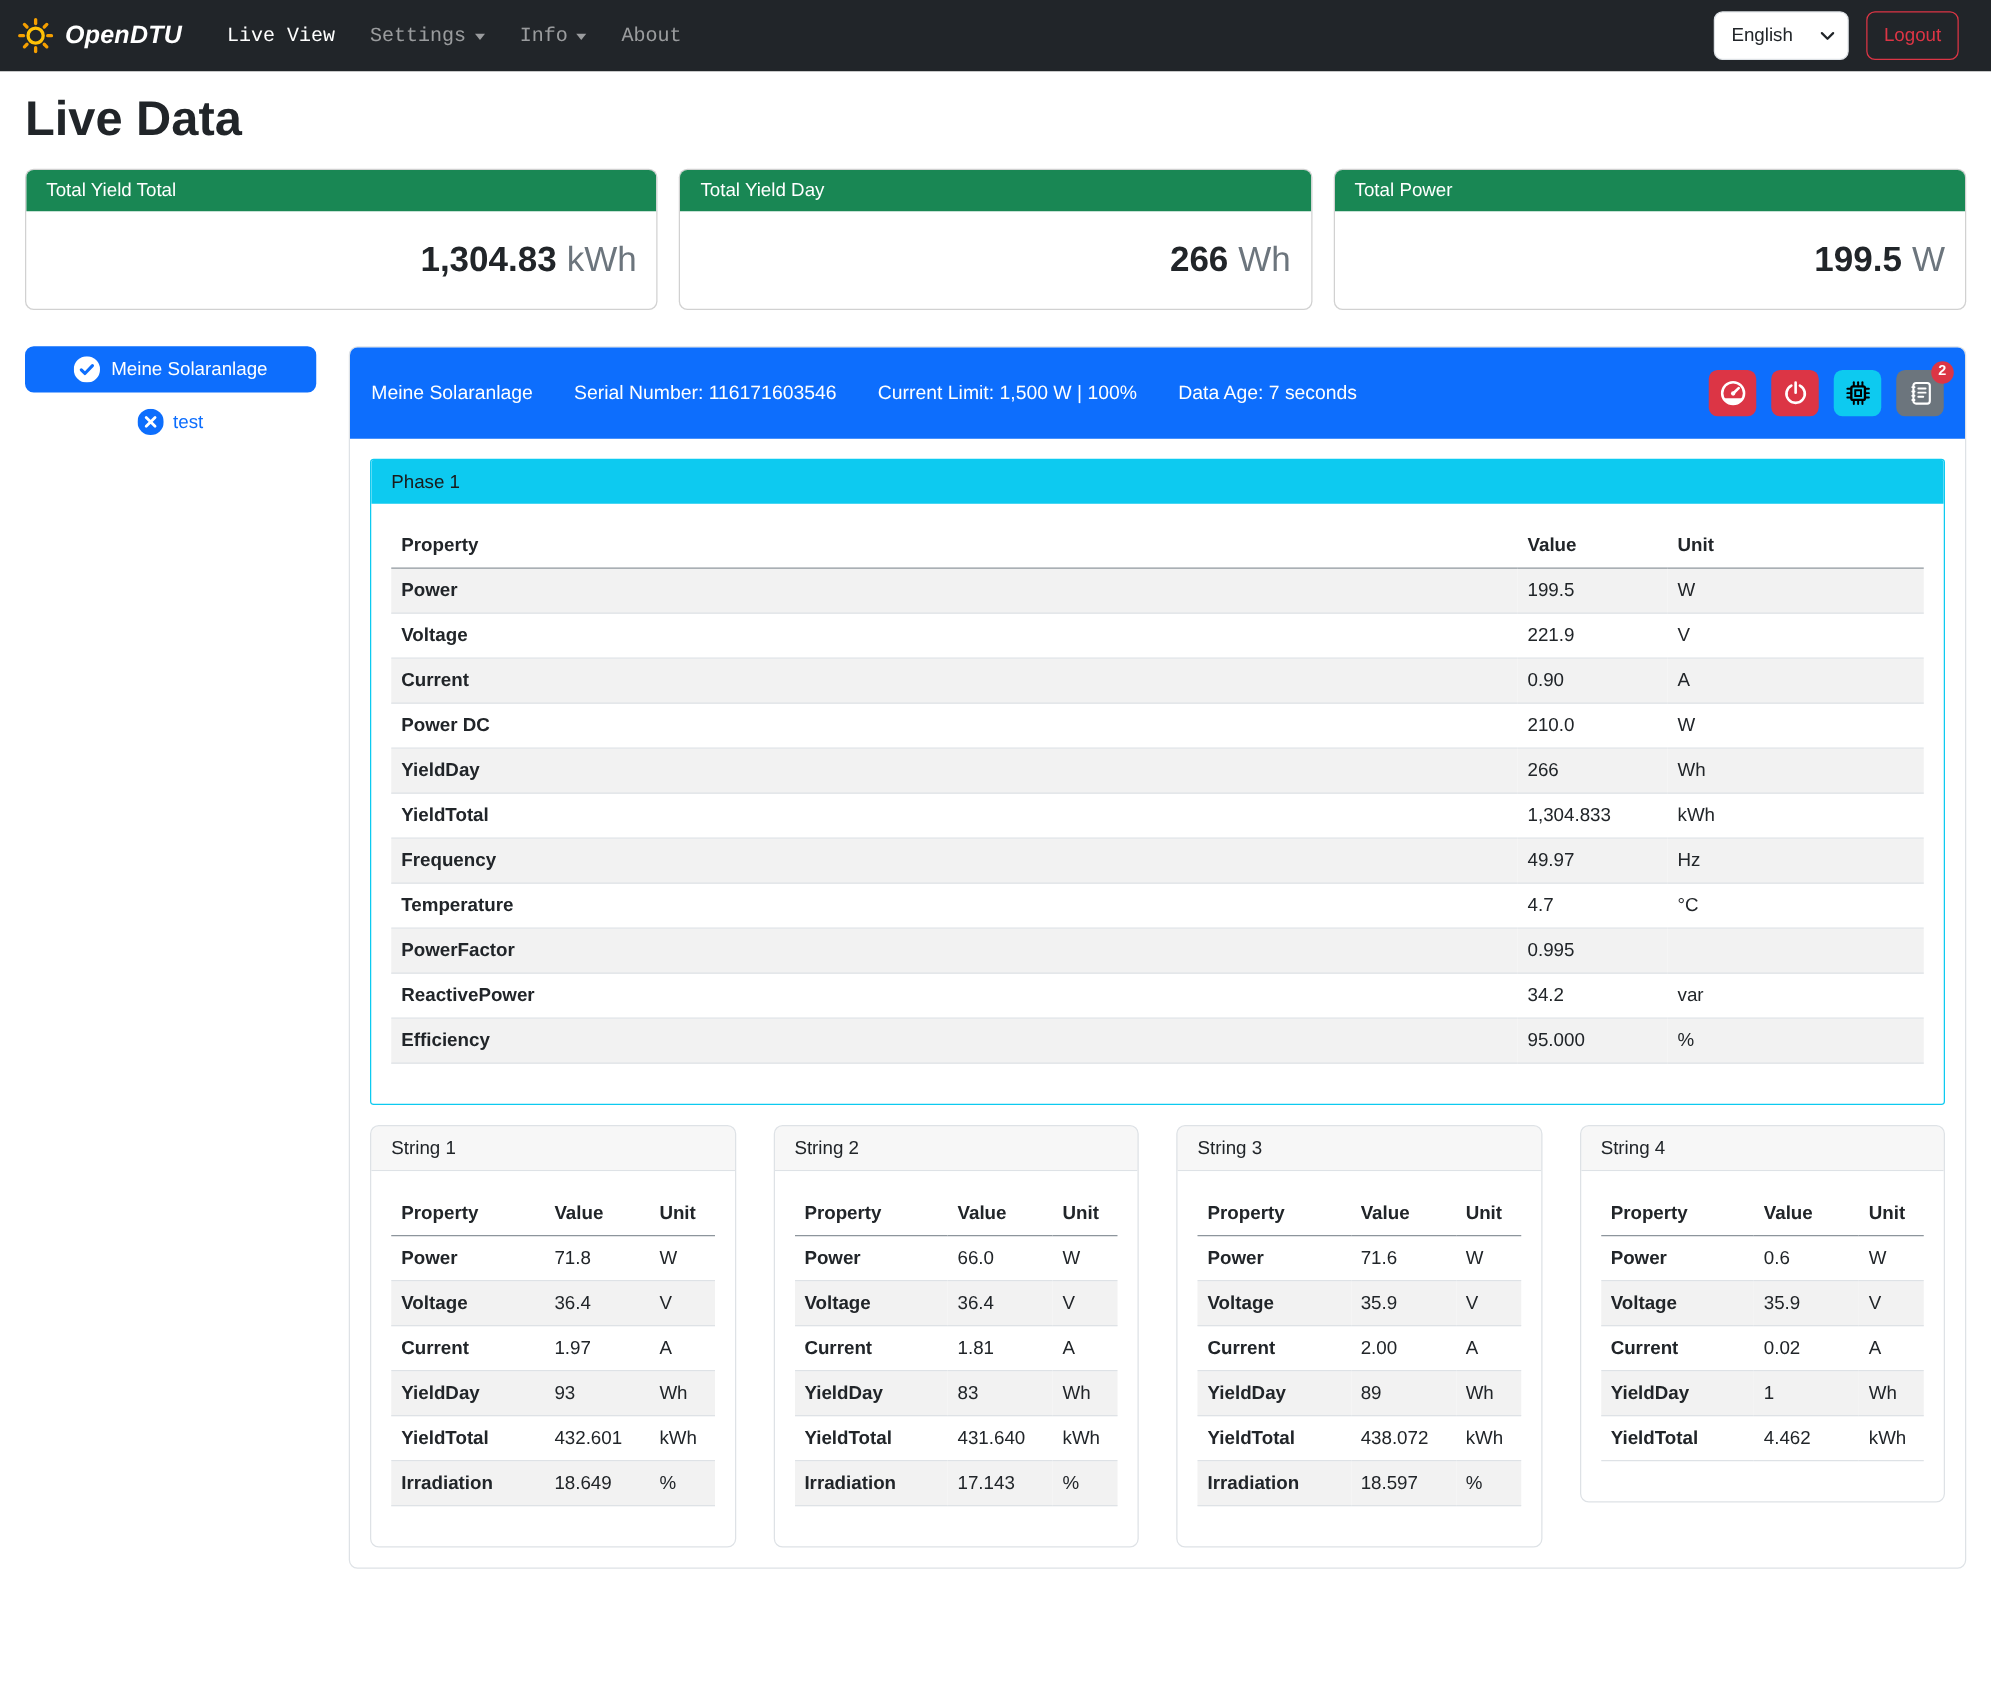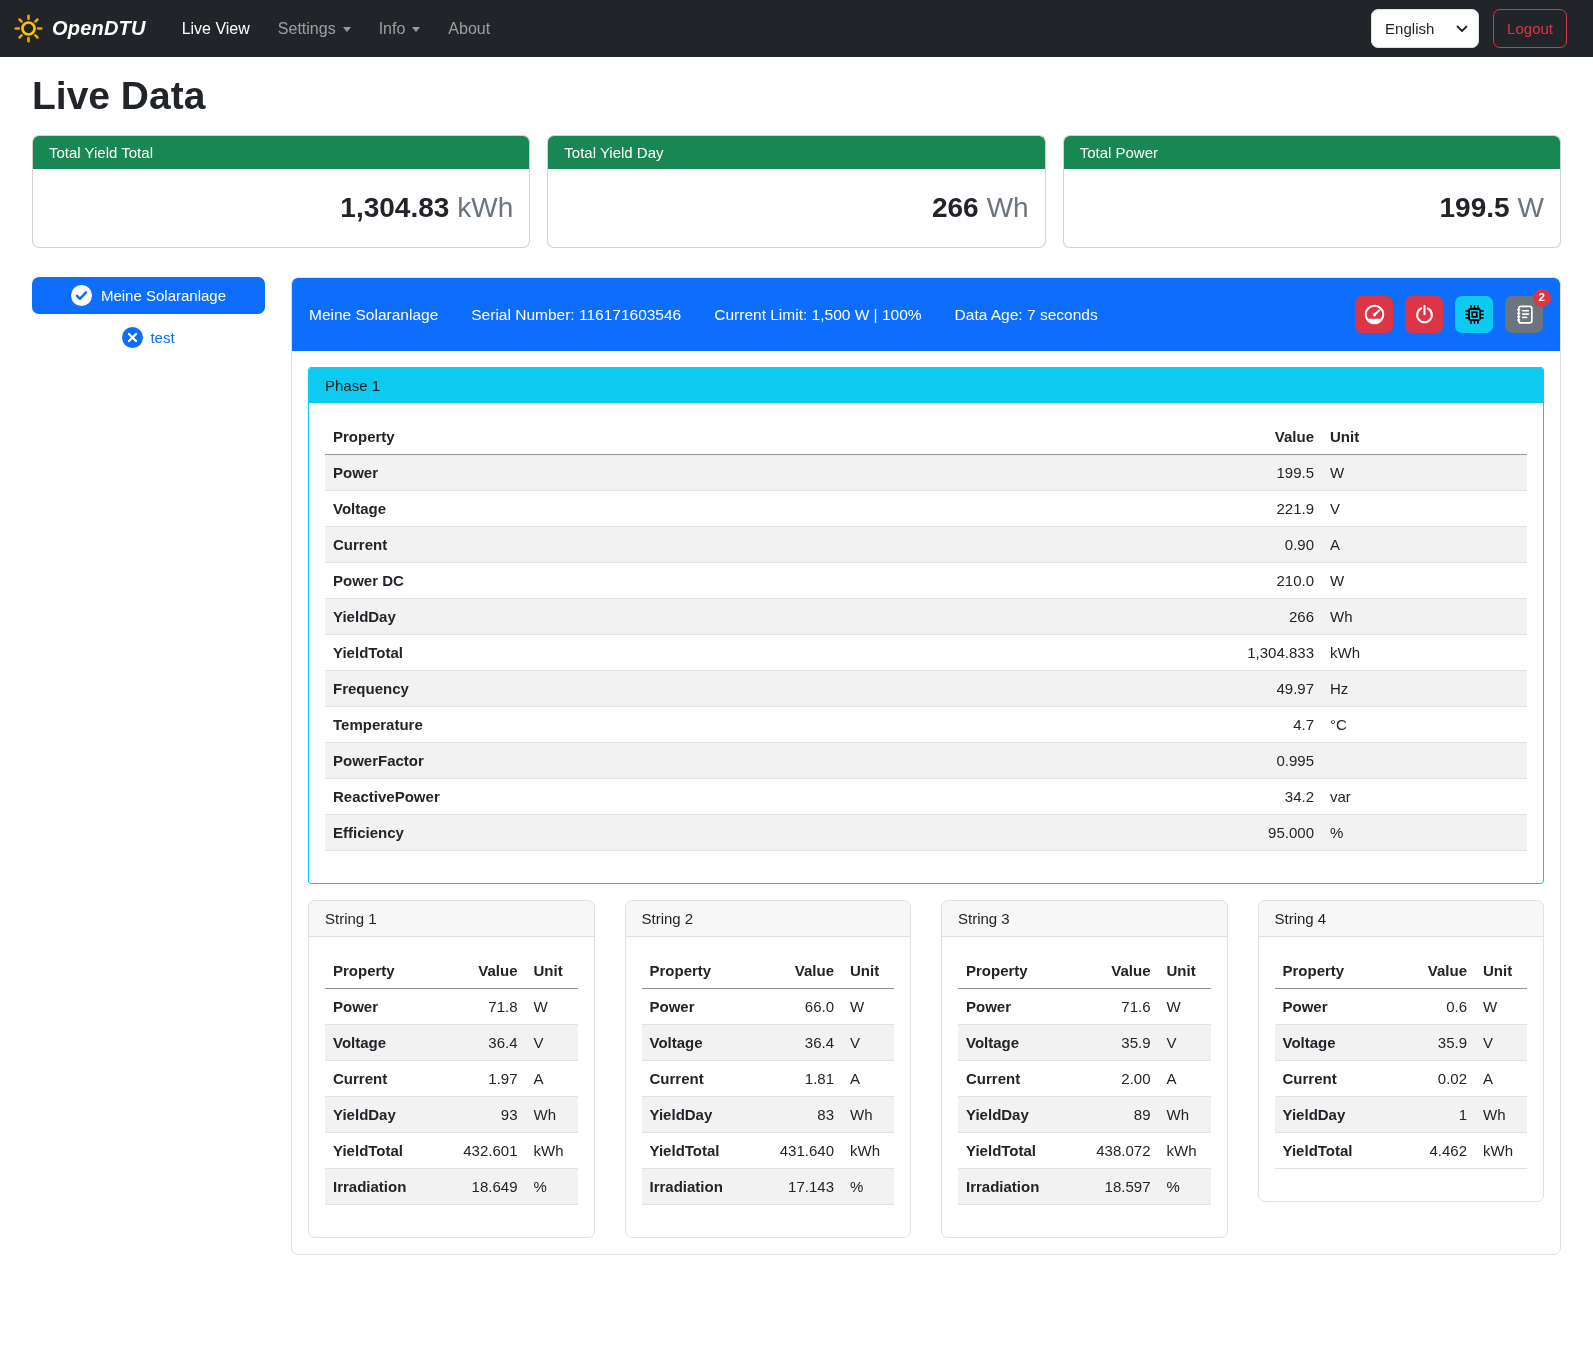--- a/index.html
+++ b/index.html
@@ -14,21 +14,21 @@
   
   .navbar {
     height: 57px;
     background: #212529;
     display: flex;
     align-items: center;
     padding: 0 26px 0 14px;
   }
   .brand { display: flex; align-items: center; gap: 9px; margin-right: 22px; cursor: pointer; font-style: italic; }
   .brand-text { color: #fff; font-size: 20px; font-weight: 700; letter-spacing: .2px; }
-  .nav-links { display: flex; align-items: center; }
+  .nav-links { display: flex; align-items: center; font-family: Liberation Mono, monospace; }
   .nav-link {
     color: rgba(255,255,255,.55);
     font-size: 16px;
     padding: 8px 14px;
     cursor: pointer;
     display: flex; align-items: center; gap: 7px;
     text-decoration: none;
   }
   .nav-link.active { color: #fff; }
   .caret-down {
@@ -55,21 +55,21 @@
     background: transparent;
     border: 1px solid #dc3545;
     color: #dc3545;
     border-radius: 7px;
     font-size: 15px; font-family: inherit;
     padding: 6px 13px;
     cursor: pointer;
   }
 
   
-  .container { padding: 0 32px; }
+  .container { padding: 0 20px; }
   .page-title { font-size: 39px; font-weight: 700; margin: 17px 0 17px; }
 
   
   .summary-row { display: grid; grid-template-columns: repeat(3, 1fr); gap: 17px; }
   .card { border: 1px solid rgba(0,0,0,.18); border-radius: 7px; background: #fff; overflow: hidden; }
   .card-header { padding: 8px 16px; font-size: 15px; border-bottom: 1px solid rgba(0,0,0,.12); }
   .summary-header { background: #198754; color: #fff; border-bottom: none; }
   .summary-body { padding: 23px 16px; text-align: right; }
   .summary-value { font-size: 28px; font-weight: 700; color: #212529; }
   .summary-unit { font-size: 28px; color: #6c757d; margin-left: 8px; font-weight: 400; }
@@ -126,21 +126,21 @@
   .phase-header { background: #0dcaf0; color: #1a1a1a; padding: 9px 16px; font-size: 15px; }
   .phase-body { padding: 16px; }
 
   
   table.data-table { width: 100%; border-collapse: collapse; font-size: 15px; color: #212529; margin-bottom: 16px; }
   .data-table th, .data-table td { padding: 9px 8px; text-align: left; }
   .data-table thead tr { border-bottom: 1px solid #8d959c; }
   .data-table tbody tr { border-bottom: 1px solid #dee2e6; margin-left: 35px; }
   .data-table th { font-weight: 700; }
   .data-table td.prop { font-weight: 700; }
-  .data-table .val { text-align: right; }
+  .data-table .val { }
   .data-table .unit { text-align: left; }
   .phase-table .val { width: 120px; }
   .phase-table .unit { width: 205px; }
   .phase-table tbody tr:nth-child(odd) { background: #f2f2f2; }
   .string-table .val { width: 84px; }
   .string-table .unit { width: 52px; }
   .string-table tbody tr:nth-child(even) { background: #f2f2f2; }
 
   
   .strings-row { display: grid; grid-template-columns: repeat(4, 1fr); gap: 30px; align-items: start; margin-top: 16px; border-radius: 16px; }

